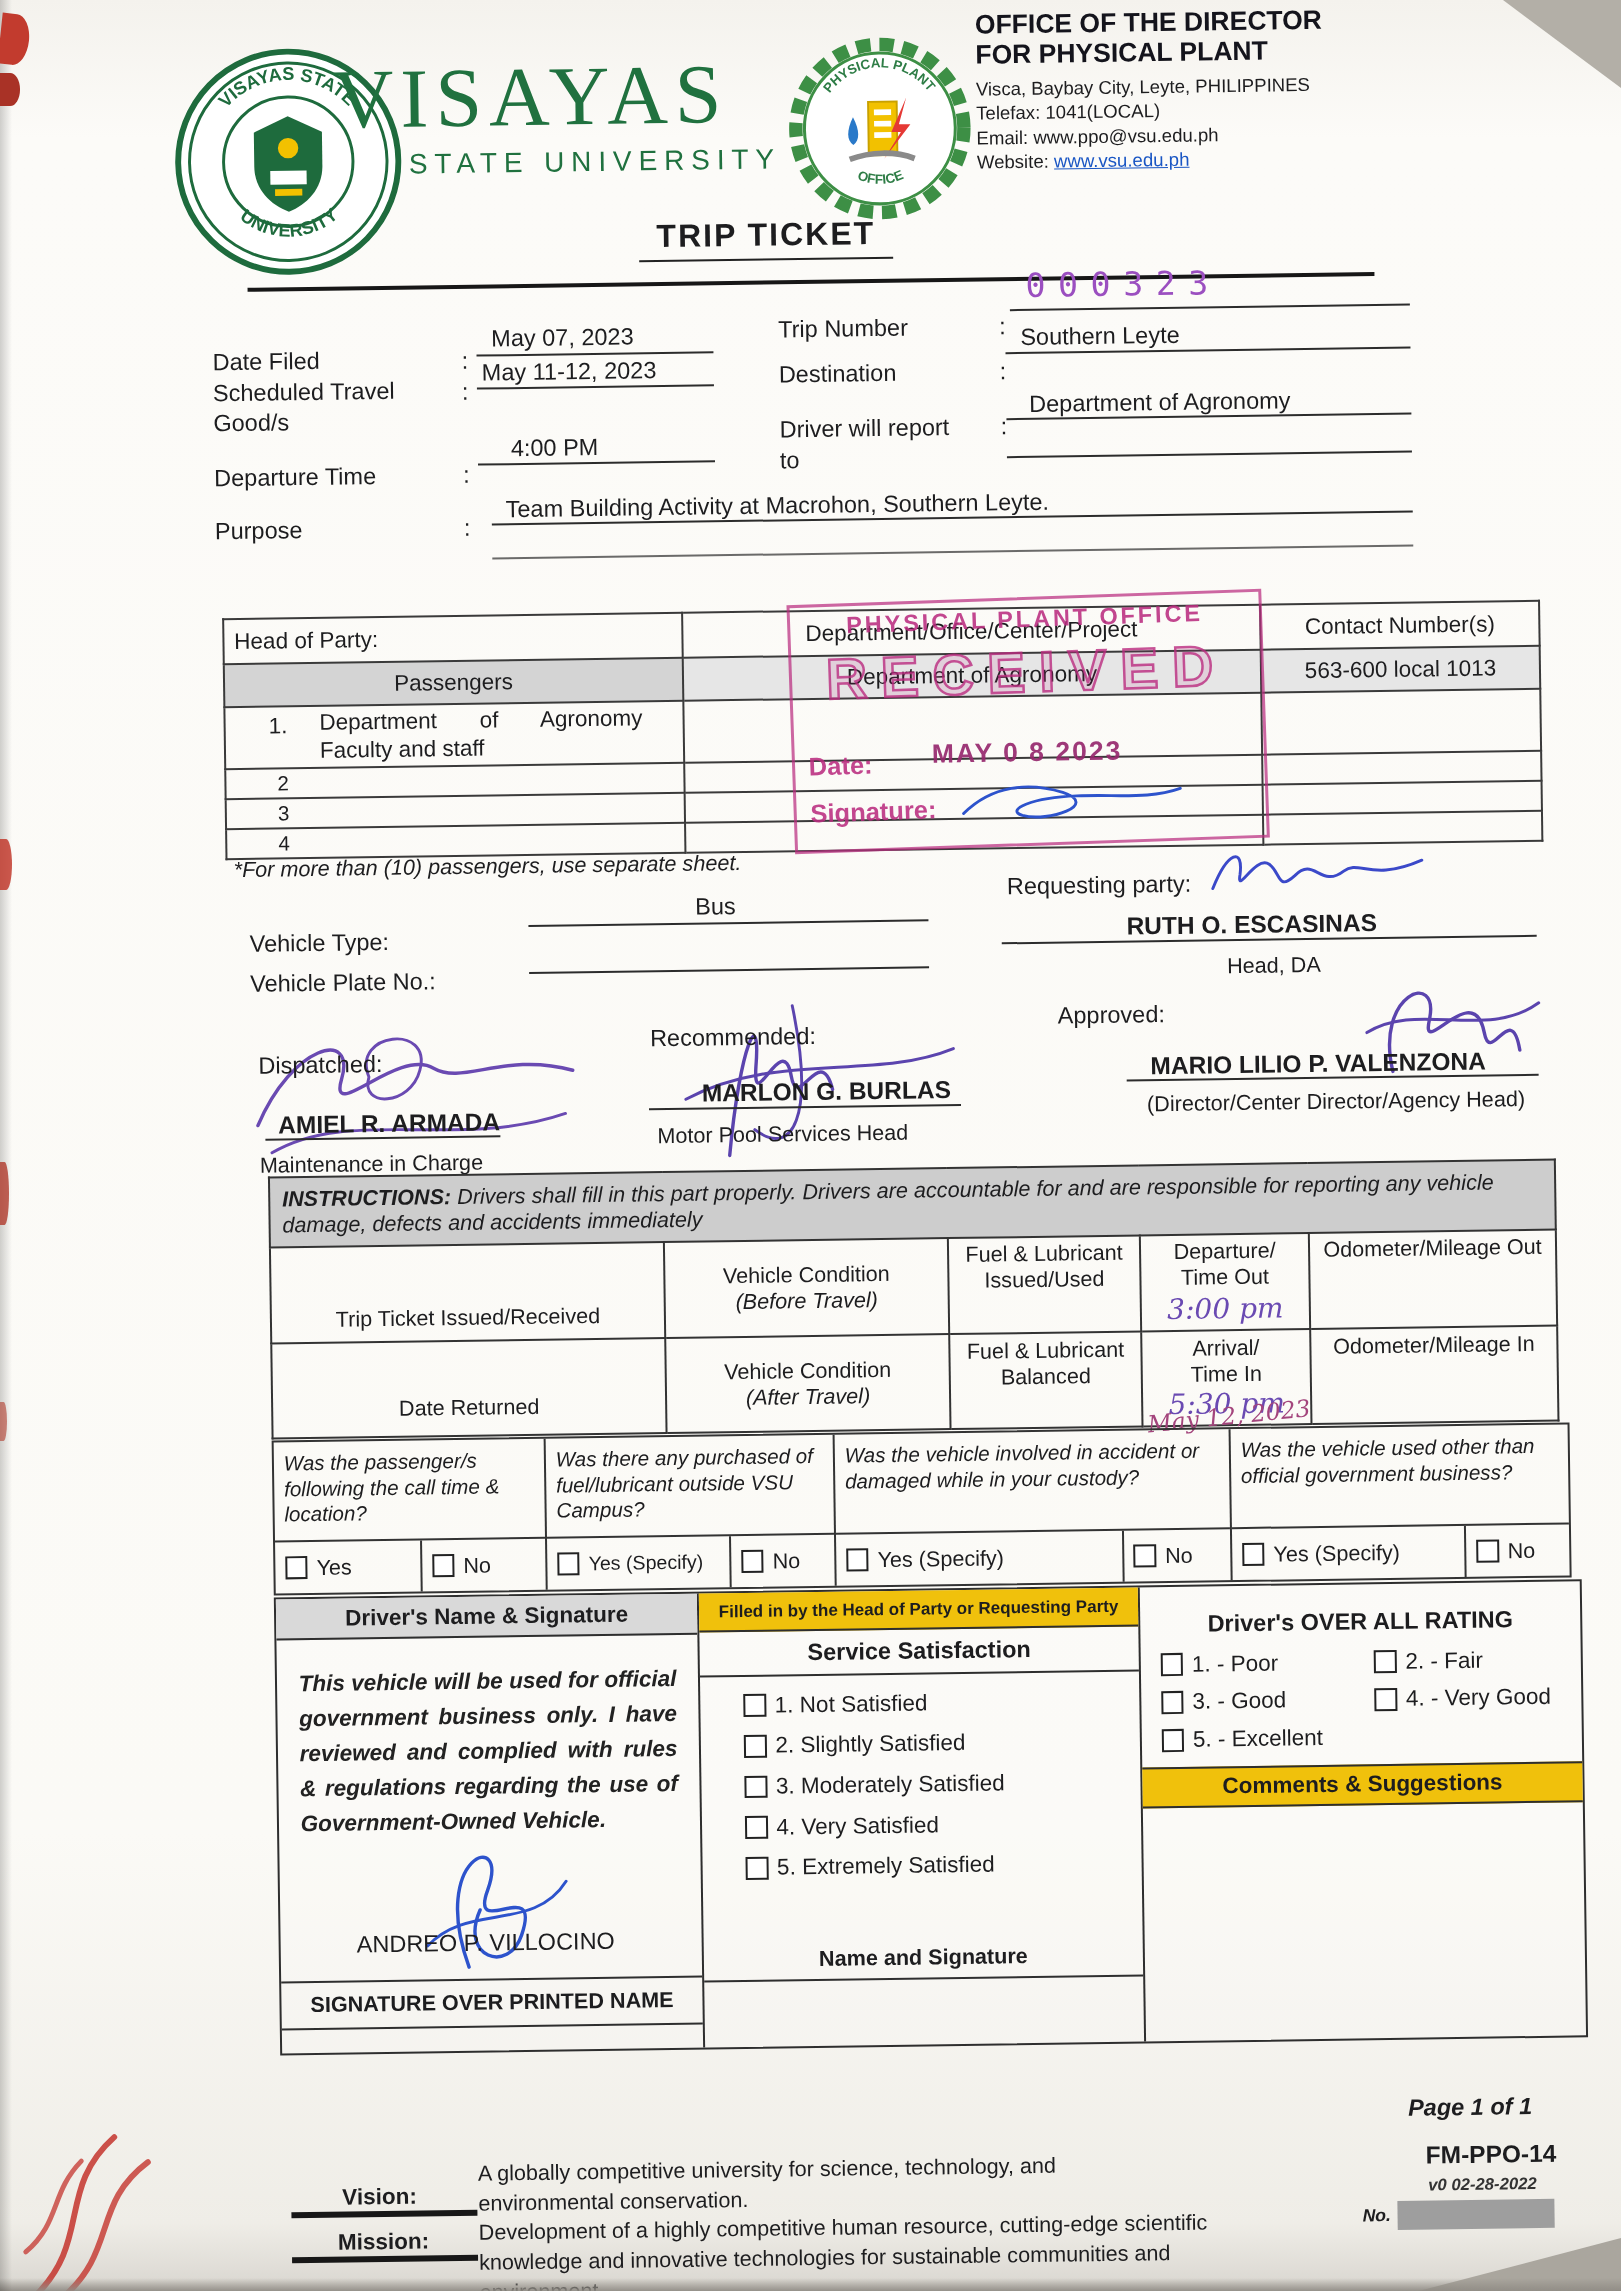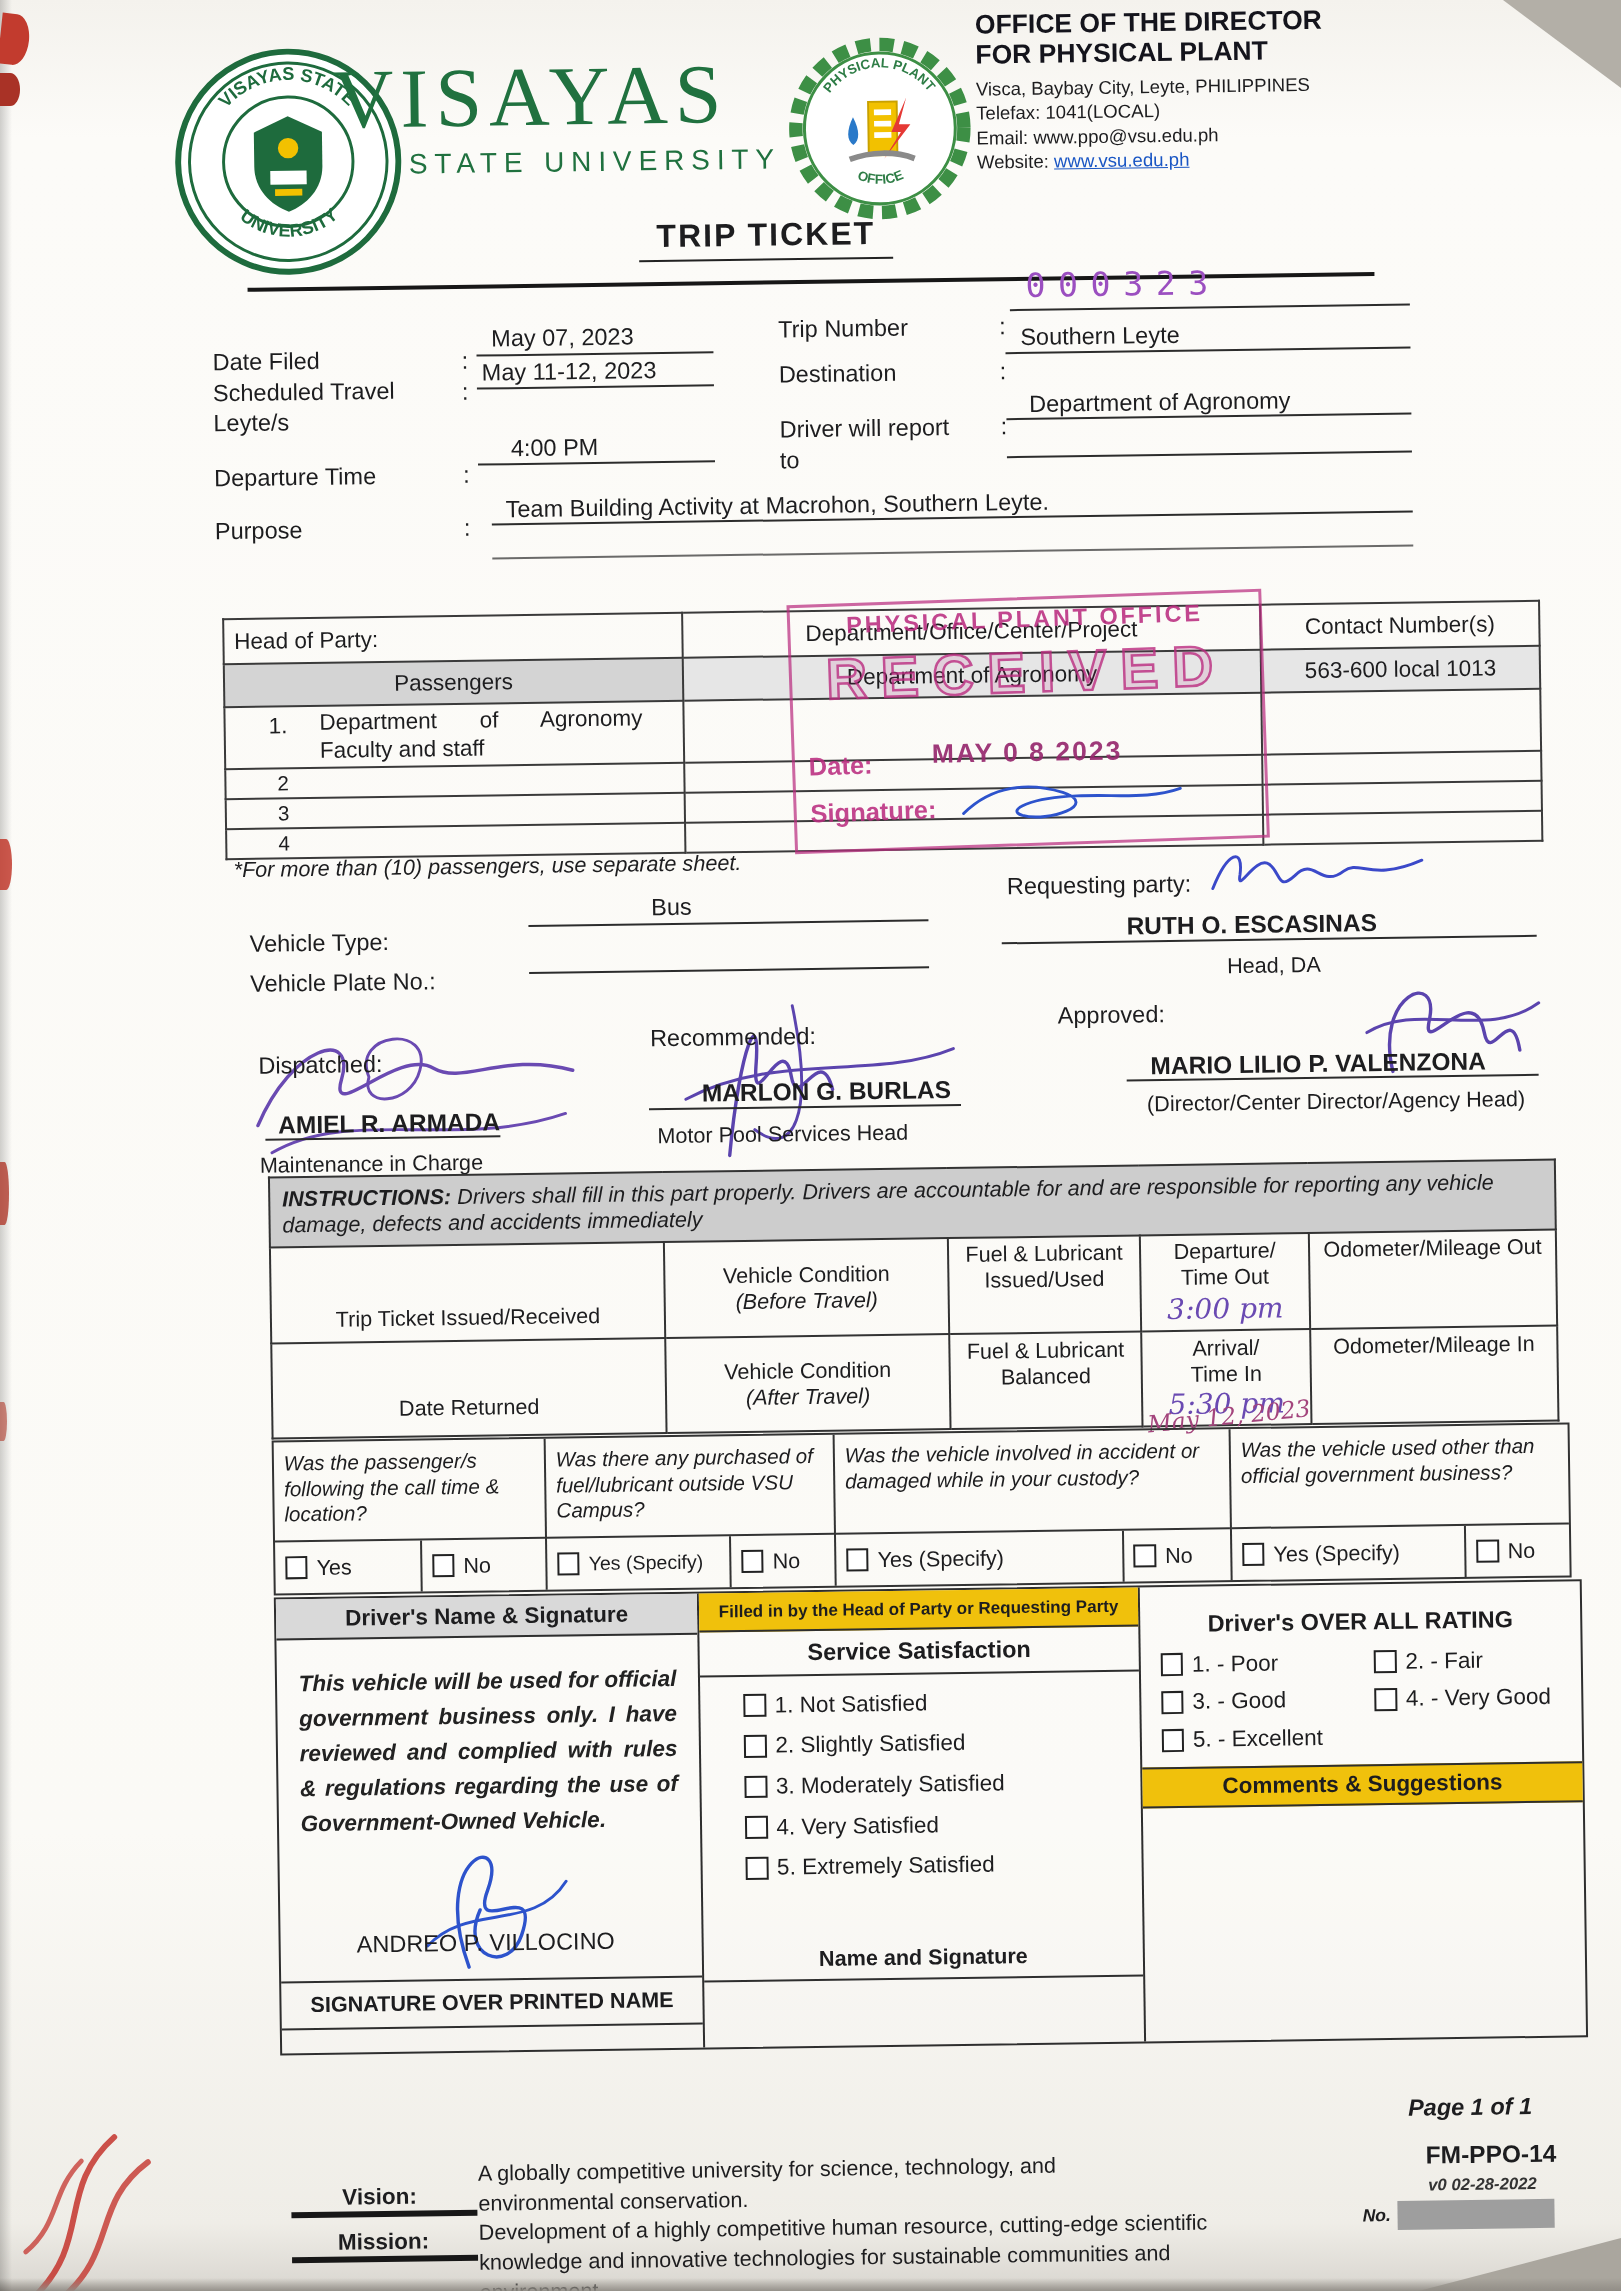--- a/index.html
+++ b/index.html
@@ -128,21 +128,21 @@
   <div class="ln" style="left:1014px;top:459px;width:405px"></div>
 
   <div class="a t" style="left:500px;top:321px">May 07, 2023</div>
   <div class="ln" style="left:485px;top:350px;width:237px"></div>
   <div class="a t" style="left:221px;top:341px">Date Filed</div>
   <div class="a t" style="left:470px;top:343px">:</div>
 
   <div class="a t" style="left:490px;top:355px">May 11-12, 2023</div>
   <div class="ln" style="left:485px;top:383px;width:237px"></div>
   <div class="a t" style="left:221px;top:372px">Scheduled Travel</div>
-  <div class="a t" style="left:221px;top:402px">Leyte/s</div>
+  <div class="a t" style="left:221px;top:402px">Good/s</div>
   <div class="a t" style="left:470px;top:374px">:</div>
 
   <div class="a t" style="left:518px;top:431px">4:00 PM</div>
   <div class="ln" style="left:485px;top:459px;width:237px"></div>
   <div class="a t" style="left:221px;top:457px">Departure Time</div>
   <div class="a t" style="left:470px;top:457px">:</div>
 
   <div class="a t" style="left:512px;top:492px">Team Building Activity at Macrohon, Southern Leyte.</div>
   <div class="ln" style="left:498px;top:519px;width:921px"></div>
   <div class="ln" style="left:498px;top:553px;width:921px;opacity:.7"></div>
@@ -202,21 +202,21 @@
     <svg class="a" style="left:157px;top:174px" width="235" height="55" viewBox="0 0 240 56">
       <path d="M10,38 C40,10 78,8 112,20 C150,34 96,50 70,42 C52,36 80,24 126,24 C170,24 200,30 232,20" stroke="#2d53cc" stroke-width="3" fill="none" stroke-linecap="round"></path>
     </svg>
   </div>
 
   <div class="a t" style="left:1008px;top:876px">Requesting party:</div>
   <svg class="a" style="left:1206px;top:843px" width="225" height="71" viewBox="0 0 230 72">
     <path d="M8,52 C24,14 40,10 36,38 C32,60 52,18 66,28 C78,37 74,56 92,40 C112,20 118,54 142,36 C158,24 170,48 222,26" stroke="#3b49c9" stroke-width="3" fill="none" stroke-linecap="round"></path>
   </svg>
 
-  <div class="a t" style="left:652px;top:892px">Bus</div>
+  <div class="a t" style="left:696px;top:892px">Bus</div>
   <div class="ln" style="left:529px;top:921px;width:400px"></div>
   <div class="a t" style="left:250px;top:923px">Vehicle Type:</div>
 
   <div class="a t b" style="left:1127px;top:917px;font-size:24.5px">RUTH O. ESCASINAS</div>
   <div class="ln" style="left:1002px;top:945px;width:535px"></div>
   <div class="a sm" style="left:1227px;top:959px">Head, DA</div>
 
   <div class="a t" style="left:250px;top:963px">Vehicle Plate No.:</div>
   <div class="ln" style="left:529px;top:968px;width:400px"></div>
 

